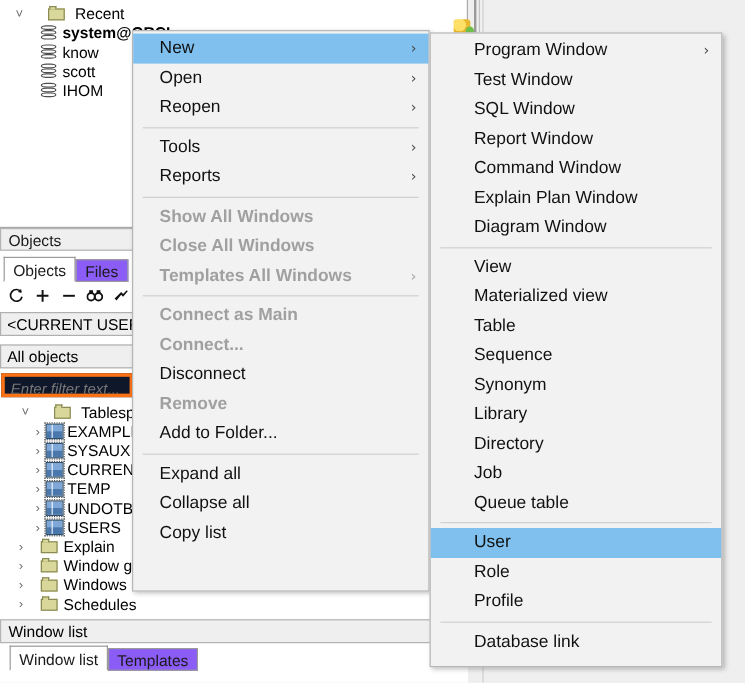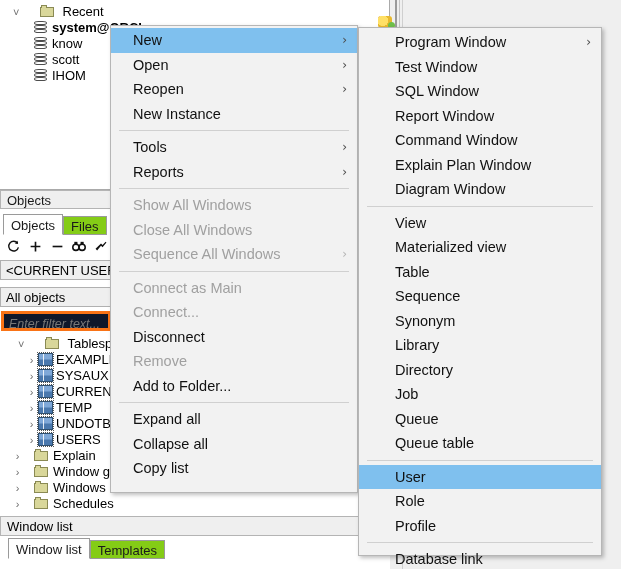--- a/index.html
+++ b/index.html
@@ -162,21 +162,21 @@
     display: flex;
     align-items: flex-end;
     height: 21px;
   }
   .tab {
     height: 19px;
     line-height: 19px;
     padding: 0 7px;
     font-size: 13px;
     box-sizing: border-box;
-    background: #84cc16;
+    background: #8b5cf6;
     border: 1px solid #9a9a9a;
     border-bottom: 1px solid #9a9a9a;
     color: #1a1a1a;
     white-space: nowrap;
   }
   .tab.active {
     background: #ffffff;
     border-bottom-color: #ffffff;
     height: 21px;
     line-height: 21px;
@@ -294,21 +294,21 @@
     position: relative;
     height: 24.5px;
     line-height: 24.5px;
     padding-left: 22px;
     padding-right: 8px;
     color: #111111;
     white-space: nowrap;
     font-size: 14.5px;
   }
   .mi.sub-mi { padding-left: 36px; }
-  .mi.disabled { color: #a0a0a0; }
+  .mi.disabled { color: #a0a0a0; font-weight: bold; }
   .mi.selected {
     background: #7fc0ee;
     color: #111111;
   }
   .mi .arrow {
     position: absolute;
     right: 10px;
     top: 0;
     font-size: 12px;
     color: #4a4a4a;
@@ -483,28 +483,27 @@
   </div>
 
   <div class="corner-icon"></div>
   <div class="vbar"></div>
   <div class="vbar2"></div>
 
   <div class="menu menu-main" id="context-menu">
       <div class="mi selected"><span>New</span><span class="arrow">›</span></div>
       <div class="mi"><span>Open</span><span class="arrow">›</span></div>
       <div class="mi"><span>Reopen</span><span class="arrow">›</span></div>
-      <div class="mi"><span>New Instance</span></div>
       <div class="msep"></div>
       <div class="mi"><span>Tools</span><span class="arrow">›</span></div>
       <div class="mi"><span>Reports</span><span class="arrow">›</span></div>
       <div class="msep"></div>
       <div class="mi disabled"><span>Show All Windows</span></div>
       <div class="mi disabled"><span>Close All Windows</span></div>
-      <div class="mi disabled"><span>Sequence All Windows</span><span class="arrow">›</span></div>
+      <div class="mi disabled"><span>Templates All Windows</span><span class="arrow">›</span></div>
       <div class="msep"></div>
       <div class="mi disabled"><span>Connect as Main</span></div>
       <div class="mi disabled"><span>Connect...</span></div>
       <div class="mi"><span>Disconnect</span></div>
       <div class="mi disabled"><span>Remove</span></div>
       <div class="mi"><span>Add to Folder...</span></div>
       <div class="msep"></div>
       <div class="mi"><span>Expand all</span></div>
       <div class="mi"><span>Collapse all</span></div>
       <div class="mi"><span>Copy list</span></div>
@@ -520,21 +519,20 @@
       <div class="mi sub-mi"><span>Diagram Window</span></div>
       <div class="msep"></div>
       <div class="mi sub-mi"><span>View</span></div>
       <div class="mi sub-mi"><span>Materialized view</span></div>
       <div class="mi sub-mi"><span>Table</span></div>
       <div class="mi sub-mi"><span>Sequence</span></div>
       <div class="mi sub-mi"><span>Synonym</span></div>
       <div class="mi sub-mi"><span>Library</span></div>
       <div class="mi sub-mi"><span>Directory</span></div>
       <div class="mi sub-mi"><span>Job</span></div>
-      <div class="mi sub-mi"><span>Queue</span></div>
       <div class="mi sub-mi"><span>Queue table</span></div>
       <div class="msep"></div>
       <div class="mi sub-mi selected"><span>User</span></div>
       <div class="mi sub-mi"><span>Role</span></div>
       <div class="mi sub-mi"><span>Profile</span></div>
       <div class="msep"></div>
       <div class="mi sub-mi"><span>Database link</span></div>
     </div>
 
 </div>

